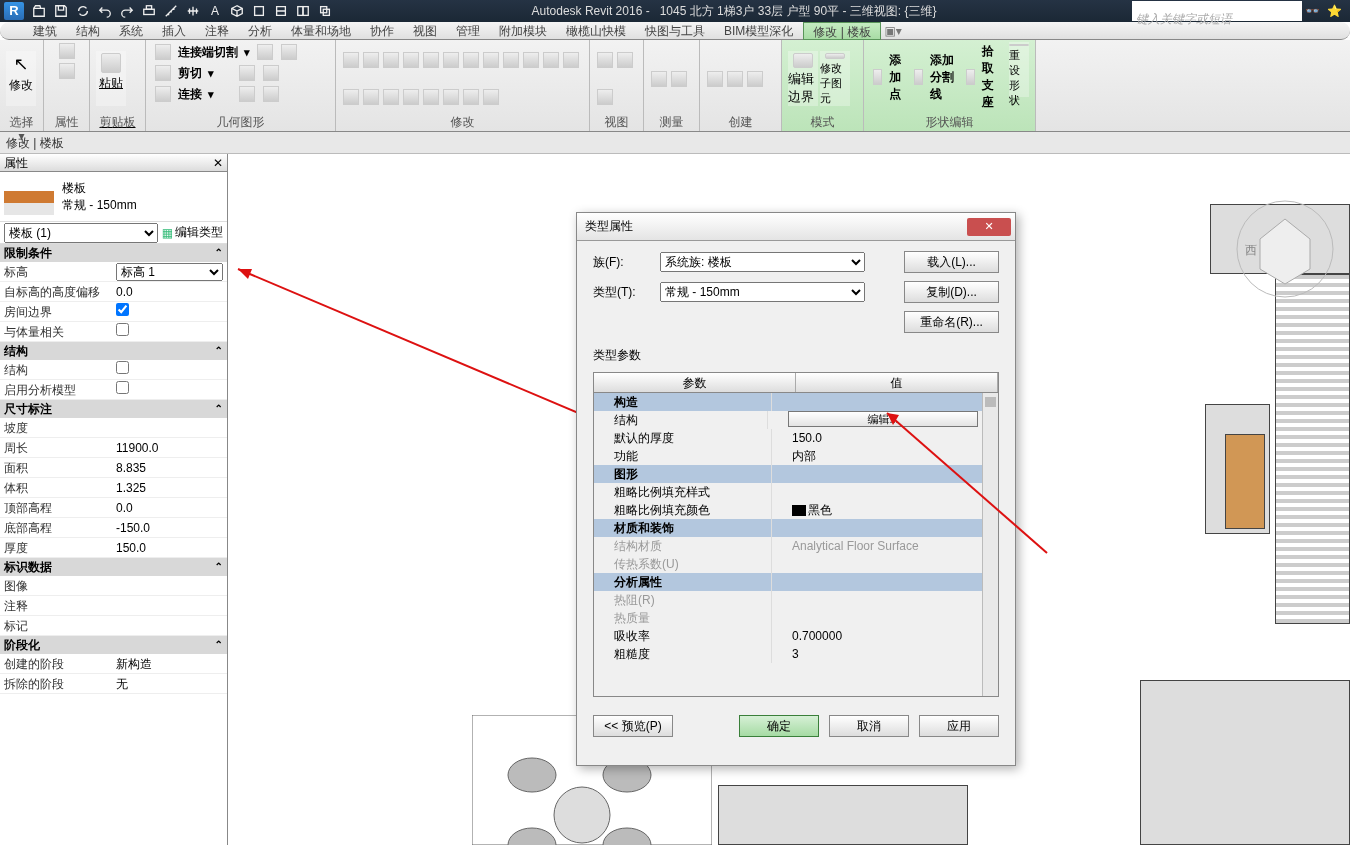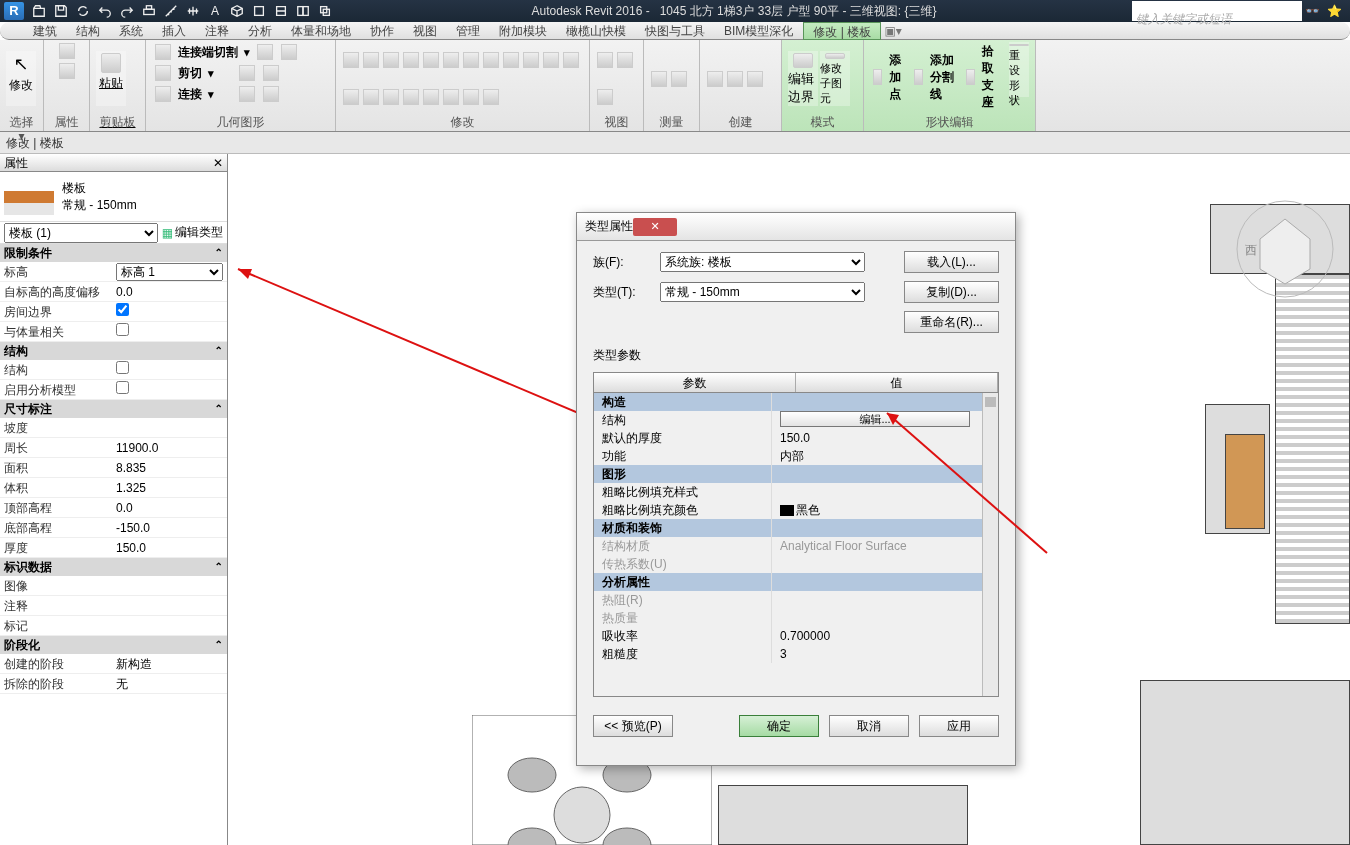--- a/index.html
+++ b/index.html
@@ -48,34 +48,34 @@
 .pgrid .prow { height: 20px; display: flex; border-bottom: 1px solid #eee; }
 .pgrid .pname { width: 112px; padding: 0 4px; line-height: 20px; color: #333; }
 .pgrid .pval { flex: 1; padding: 0 4px; line-height: 20px; }
 
 .canvas { flex: 1; position: relative; background: #fff; }
 .obj { position:absolute; border:1px solid #444; }
 .fill-grey { background:#ddd; }
 .fill-orange { background:#d19755; }
 
 .dialog { position: absolute; left: 576px; top: 212px; width: 440px; height: 554px; background: #f0f0f0; border: 1px solid #888; box-shadow: 3px 3px 10px rgba(0,0,0,.3); }
-.dialog .ttl { height: 28px; background: linear-gradient(#fff, #e4e4e4); border-bottom: 1px solid #999; display: flex; align-items: center; padding: 0 4px 0 8px; }
+.dialog .ttl { height: 28px; background: linear-gradient(#fff, #e4e4e4); border-bottom: 1px solid #999; display: flex; align-items: center; padding: 0 4px 0 8px; justify-content:space-between; }
 .dialog .close { width: 44px; height: 18px; background: #c94f4f; color:#fff; text-align:center; border-radius:2px; line-height:17px; font-size:11px; }
 .dlg-body { padding: 10px 16px; display:flex; flex-direction:column; gap:8px; }
 .frow { display:flex; align-items: center; gap: 12px; }
 .frow label { width: 55px; }
 .frow select { width: 205px; height: 20px; }
 .frow button { width: 95px; height: 22px; margin-left: auto; background: linear-gradient(#fff,#ddd); border:1px solid #888; }
 .params-hdr { margin-top: 6px; }
 .param-table { border:1px solid #888; height: 325px; position:relative; }
 .param-table .thead { height: 20px; display:flex; background: linear-gradient(#fff,#ddd); border-bottom:1px solid #888; }
 .param-table .thead div { flex:1; text-align:center; line-height:20px; border-right:1px solid #aaa; }
 .param-table .srow { height: 18px; display:flex; }
 .param-table .srow.group { background:#b3c7de; font-weight:bold; }
-.param-table .srow>div { padding:0 8px; line-height:18px; }
+.param-table .srow>div { padding:0 20px; line-height:18px; }
 .param-table .c1 { width: 178px; border-right:1px solid #ddd; }
 .param-table .c2 { flex:1; }
 .param-table .scroller { position:absolute; right:0; top:20px; bottom:0; width:16px; background:#e9e9e9; border-left:1px solid #bbb; }
 .param-table .scroller .thumb { position:absolute; left:2px; right:2px; top:4px; height:10px; background:#bbb; }
 .black-sw { display:inline-block; width:14px; height:11px; background:#000; vertical-align:middle; margin-right:2px; }
 .edit-inline { width: 190px; height:16px; border:1px solid #777; background:linear-gradient(#fff,#e3e3e3); font-size:11px; text-align:center; display:flex; align-items:center; justify-content:center; }
 .dlg-foot { height: 38px; display:flex; align-items:center; gap:10px; padding:0 16px; }
 .dlg-foot button { width:80px; height:22px; border:1px solid #888; background:linear-gradient(#fff,#ddd); }
 .dlg-foot button.primary { border:1px solid #3a7f3a; background:linear-gradient(#d6f0d6,#a6dba4); }
 

